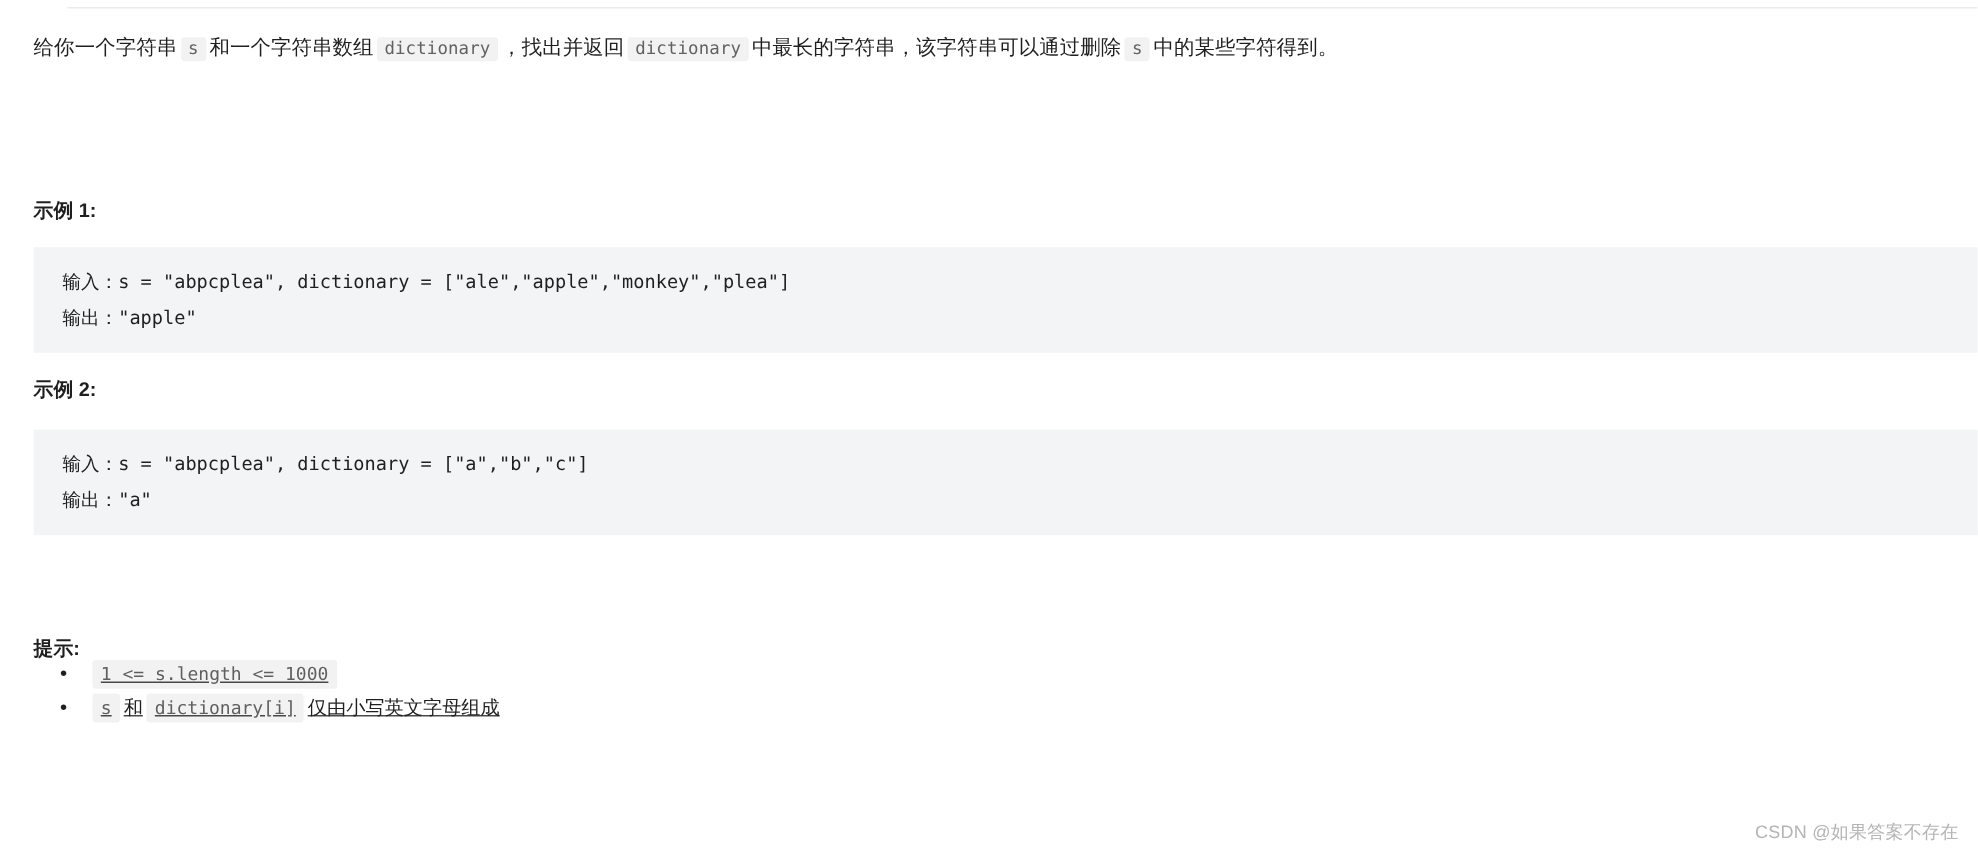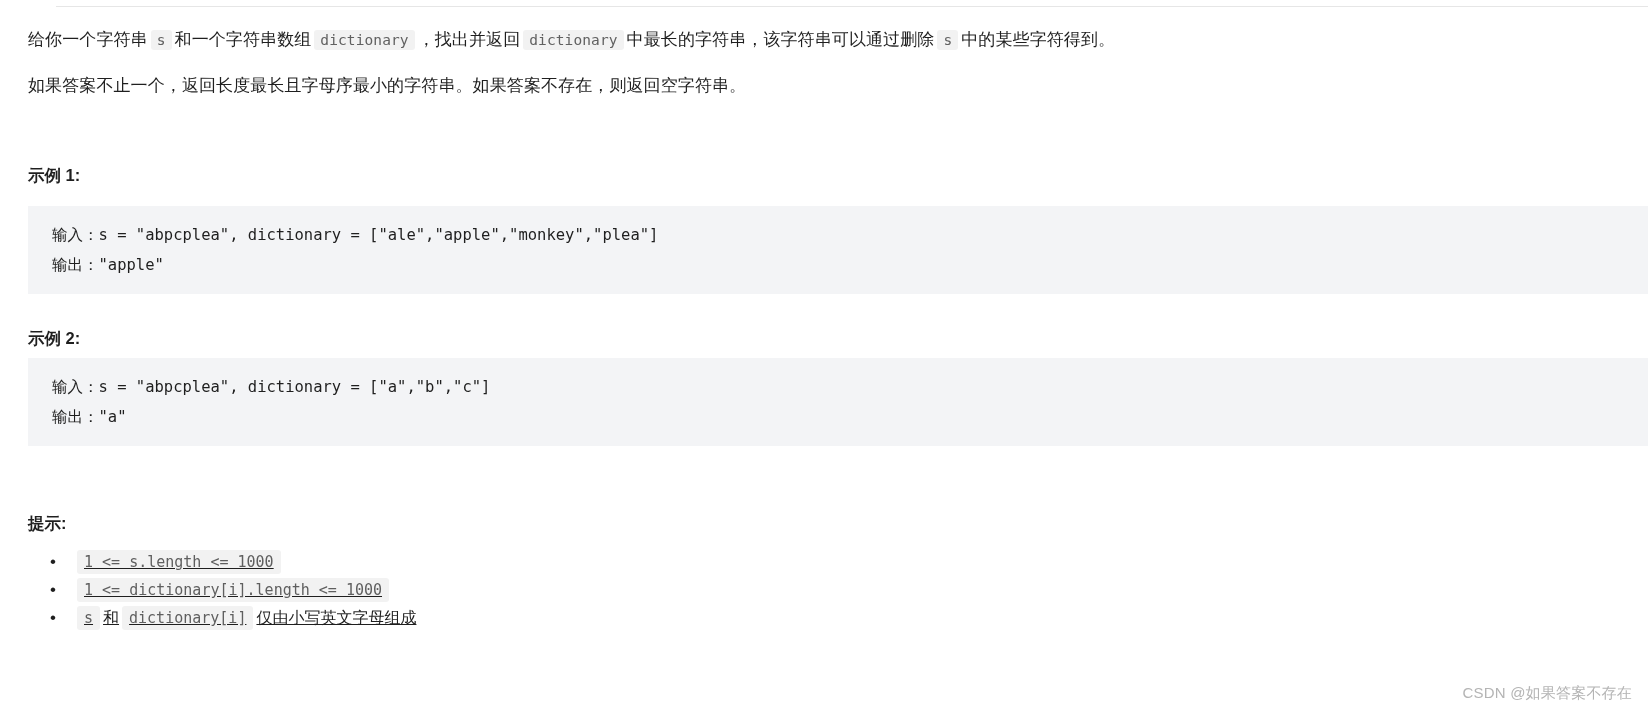--- a/index.html
+++ b/index.html
@@ -56,22 +56,22 @@
     white-space: pre;
   }
 
   h3.sec-title {
     margin: 0;
     font-size: 16.5px;
     font-weight: bold;
     color: #1f1f1f;
   }
   .sec-1-title { position: absolute; left: 28px; top: 165px; text-align: center; }
-  .sec-2-title { position: absolute; left: 28px; top: 328px; }
-  .sec-3-title { position: absolute; left: 28px; top: 513px; }
+  .sec-2-title { position: absolute; left: 28px; top: 314px; }
+  .sec-3-title { position: absolute; left: 28px; top: 530px; }
 
   pre.codeblock {
     position: absolute;
     left: 28px;
     right: 0;
     margin: 0;
     background: #f3f4f6;
     font-family: "DejaVu Sans Mono", "Liberation Mono", monospace;
     font-size: 15.5px;
     line-height: 30px;
@@ -135,34 +135,32 @@
 </head>
 <body>
 
 <div class="page">
 
   <div class="top-rule"></div>
 
   <div class="content">
     <p class="para first"><span>给你一个字符串</span><code class="inline">s</code><span>和一个字符串数组</span><code class="inline">dictionary</code><span>，找出并返回</span><code class="inline">dictionary</code><span>中最长的字符串，该字符串可以通过删除</span><code class="inline">s</code><span>中的某些字符得到。</span></p>
 
-    <p class="para second">如果答案不止一个，返回长度最长且字母序最小的字符串。如果答案不存在，则返回空字符串。</p>
   </div>
 
   <h3 class="sec-title sec-1-title">示例 1:</h3>
   <pre class="codeblock code-1">输入：s = "abpcplea", dictionary = ["ale","apple","monkey","plea"]
 输出："apple"</pre>
 
   <h3 class="sec-title sec-2-title">示例 2:</h3>
   <pre class="codeblock code-2">输入：s = "abpcplea", dictionary = ["a","b","c"]
 输出："a"</pre>
 
   <h3 class="sec-title sec-3-title">提示:</h3>
 
   <ul class="hints">
     <li><code class="inline">1 &lt;= s.length &lt;= 1000</code></li>
-    <li><code class="inline">1 &lt;= dictionary[i].length &lt;= 1000</code></li>
     <li><code class="inline">s</code><span class="plain">和</span><code class="inline">dictionary[i]</code><span class="plain">仅由小写英文字母组成</span></li>
   </ul>
 
   <div class="watermark">CSDN @如果答案不存在</div>
 
 </div>
 
 </body></html>

